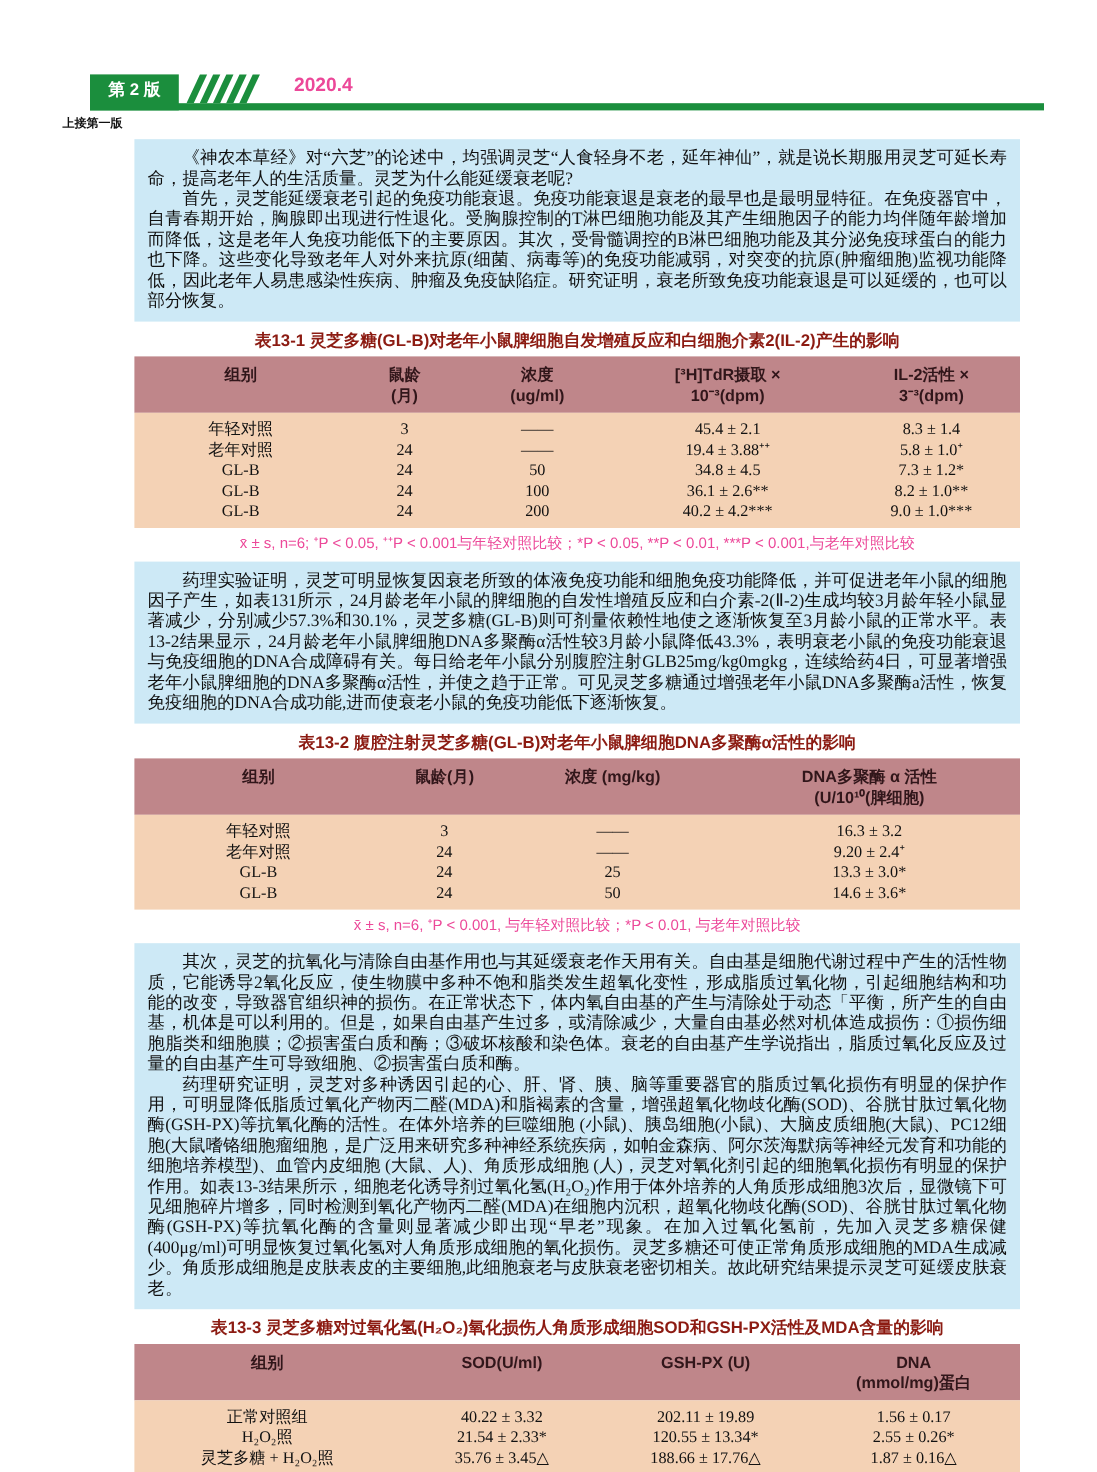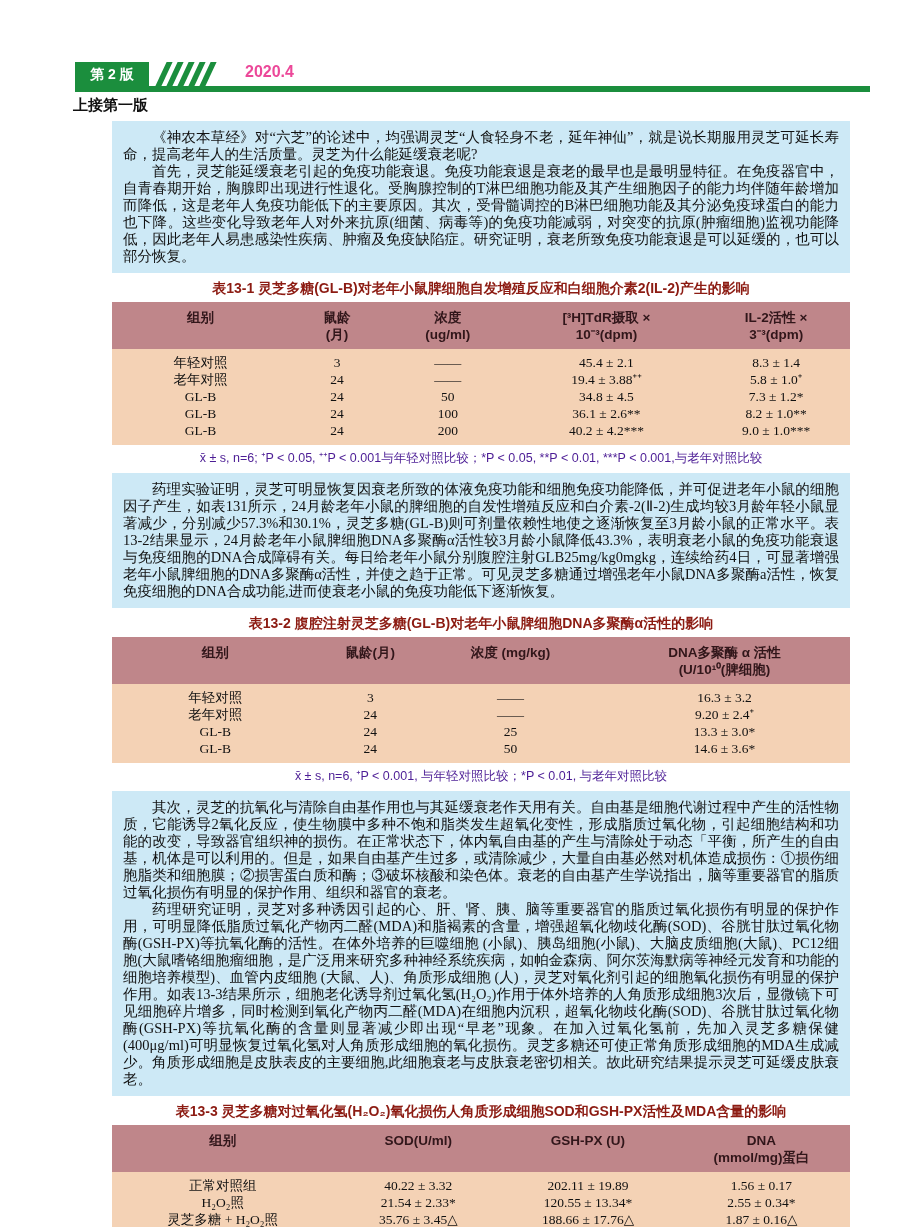--- a/index.html
+++ b/index.html
@@ -19,38 +19,38 @@
   
   .header{position:relative;margin:62px 44px 0 75px;height:30px;}
   .header-rule{position:absolute;left:0;right:0;bottom:0;height:6px;background:var(--green);}
   .badge{position:absolute;left:0;top:0;width:74px;height:30px;background:var(--green);
          color:#fff;font-family:"Liberation Sans",sans-serif;font-weight:bold;font-size:14px;
          text-align:center;line-height:25px;}
   .stripes{position:absolute;left:86px;top:0;height:24px;display:flex;gap:5px;}
   .stripe{width:6px;height:24px;background:var(--green);transform:skewX(-25deg);}
   .date{position:absolute;left:170px;top:1px;font-family:"Liberation Sans",sans-serif;
         font-weight:bold;font-size:16px;color:#ec4899;}
-  .cont-from{margin:4px 0 0 73px;font-family:"Liberation Sans",sans-serif;
-             font-weight:bold;font-size:15px;}
+  .cont-from{margin:4px 0 0 52px;font-family:"Liberation Sans",sans-serif;
+             font-weight:bold;font-size:10px;}
 
   
   .content{margin:6px 64px 0 112px;}
   .blue{background:var(--blue-bg);padding:8px 11px;margin-top:6px;}
   .blue p{margin:0;font-size:14.5px;line-height:17px;text-align:justify;text-indent:2em;}
 
   .tbl-title{color:var(--title-red);font-family:"Liberation Sans",sans-serif;font-weight:bold;
              font-size:14px;text-align:center;margin:7px 0 4px;}
   .thead{display:flex;background:var(--th-bg);padding:7px 0 6px;}
   .thead .td{font-family:"Liberation Sans",sans-serif;font-weight:bold;font-size:13.5px;
              line-height:17px;color:var(--th-text);text-align:center;white-space:pre-line;}
   .tbody{background:var(--tb-bg);padding:5px 0 6px;}
   .tr{display:flex;}
   .tr .td{font-size:13.5px;line-height:17px;text-align:center;color:#111;}
   .footnote{text-align:center;font-family:"Liberation Sans",sans-serif;font-size:12.5px;
-            margin:4px 0 6px;color:#4c1d95;}
+            margin:4px 0 6px;color:#ec4899;}
 </style>
 </head>
 <body>
 
 <div class="page">
 
   <div class="header">
     <div class="header-rule"></div>
     <div class="badge">
       <span>第 2 版</span>
@@ -162,21 +162,21 @@
             <div class="td" style="width: 28%;">GL-B</div>
             <div class="td" style="width: 14%;">24</div>
             <div class="td" style="width: 24%;">50</div>
             <div class="td" style="width: 34%;">14.6 ± 3.6*</div>
           </div>
         </div>
     </div>
     <div class="footnote">x̄ ± s, n=6, ⁺P &lt; 0.001, 与年轻对照比较；*P &lt; 0.01, 与老年对照比较</div>
 
     <section class="blue">
-      <p>其次，灵芝的抗氧化与清除自由基作用也与其延缓衰老作天用有关。自由基是细胞代谢过程中产生的活性物质，它能诱导2氧化反应，使生物膜中多种不饱和脂类发生超氧化变性，形成脂质过氧化物，引起细胞结构和功能的改变，导致器官组织神的损伤。在正常状态下，体内氧自由基的产生与清除处于动态「平衡，所产生的自由基，机体是可以利用的。但是，如果自由基产生过多，或清除减少，大量自由基必然对机体造成损伤：①损伤细胞脂类和细胞膜；②损害蛋白质和酶；③破坏核酸和染色体。衰老的自由基产生学说指出，脑等重要器官的脂质过氧化损伤有明显的保护作用、组织和器官的衰老。</p>
+      <p>其次，灵芝的抗氧化与清除自由基作用也与其延缓衰老作天用有关。自由基是细胞代谢过程中产生的活性物质，它能诱导2氧化反应，使生物膜中多种不饱和脂类发生超氧化变性，形成脂质过氧化物，引起细胞结构和功能的改变，导致器官组织神的损伤。在正常状态下，体内氧自由基的产生与清除处于动态「平衡，所产生的自由基，机体是可以利用的。但是，如果自由基产生过多，或清除减少，大量自由基必然对机体造成损伤：①损伤细胞脂类和细胞膜；②损害蛋白质和酶；③破坏核酸和染色体。衰老的自由基产生学说指出，脂质过氧化反应及过量的自由基产生可导致细胞、②损害蛋白质和酶。</p>
       <p>药理研究证明，灵芝对多种诱因引起的心、肝、肾、胰、脑等重要器官的脂质过氧化损伤有明显的保护作用，可明显降低脂质过氧化产物丙二醛(MDA)和脂褐素的含量，增强超氧化物歧化酶(SOD)、谷胱甘肽过氧化物酶(GSH-PX)等抗氧化酶的活性。在体外培养的巨噬细胞 (小鼠)、胰岛细胞(小鼠)、大脑皮质细胞(大鼠)、PC12细胞(大鼠嗜铬细胞瘤细胞，是广泛用来研究多种神经系统疾病，如帕金森病、阿尔茨海默病等神经元发育和功能的细胞培养模型)、血管内皮细胞 (大鼠、人)、角质形成细胞 (人)，灵芝对氧化剂引起的细胞氧化损伤有明显的保护作用。如表13-3结果所示，细胞老化诱导剂过氧化氢(H₂O₂)作用于体外培养的人角质形成细胞3次后，显微镜下可见细胞碎片增多，同时检测到氧化产物丙二醛(MDA)在细胞内沉积，超氧化物歧化酶(SOD)、谷胱甘肽过氧化物酶(GSH-PX)等抗氧化酶的含量则显著减少即出现“早老”现象。在加入过氧化氢前，先加入灵芝多糖保健(400μg/ml)可明显恢复过氧化氢对人角质形成细胞的氧化损伤。灵芝多糖还可使正常角质形成细胞的MDA生成减少。角质形成细胞是皮肤表皮的主要细胞,此细胞衰老与皮肤衰老密切相关。故此研究结果提示灵芝可延缓皮肤衰老。</p>
     </section>
 
     <div class="tbl-title">表13-3 灵芝多糖对过氧化氢(H₂O₂)氧化损伤人角质形成细胞SOD和GSH-PX活性及MDA含量的影响</div>
     <div>
       <div class="thead">
           <div class="td" style="width: 30%;">组别</div>
           <div class="td" style="width: 23%;">SOD(U/ml)</div>
           <div class="td" style="width: 23%;">GSH-PX (U)</div>
           <div class="td" style="width: 24%;">DNA
@@ -186,21 +186,21 @@
           <div class="tr">
             <div class="td" style="width: 30%;">正常对照组</div>
             <div class="td" style="width: 23%;">40.22 ± 3.32</div>
             <div class="td" style="width: 23%;">202.11 ± 19.89</div>
             <div class="td" style="width: 24%;">1.56 ± 0.17</div>
           </div>
           <div class="tr">
             <div class="td" style="width: 30%;">H₂O₂照</div>
             <div class="td" style="width: 23%;">21.54 ± 2.33*</div>
             <div class="td" style="width: 23%;">120.55 ± 13.34*</div>
-            <div class="td" style="width: 24%;">2.55 ± 0.34*</div>
+            <div class="td" style="width: 24%;">2.55 ± 0.26*</div>
           </div>
           <div class="tr">
             <div class="td" style="width: 30%;">灵芝多糖 + H₂O₂照</div>
             <div class="td" style="width: 23%;">35.76 ± 3.45△</div>
             <div class="td" style="width: 23%;">188.66 ± 17.76△</div>
             <div class="td" style="width: 24%;">1.87 ± 0.16△</div>
           </div>
         </div>
     </div>
 

